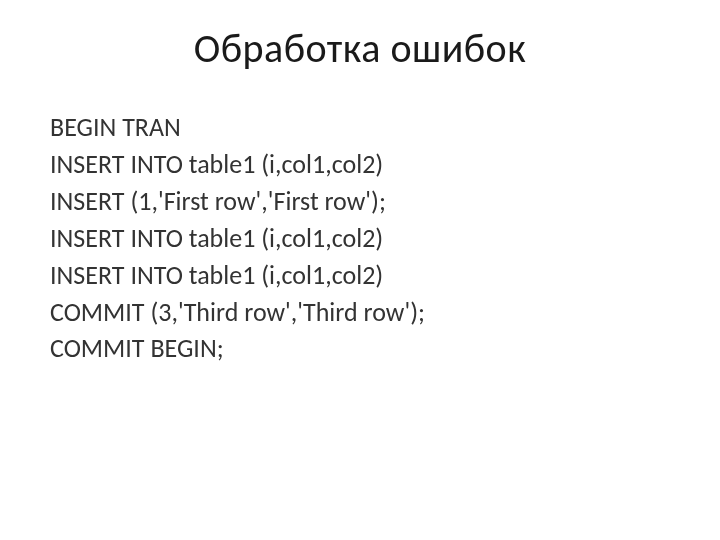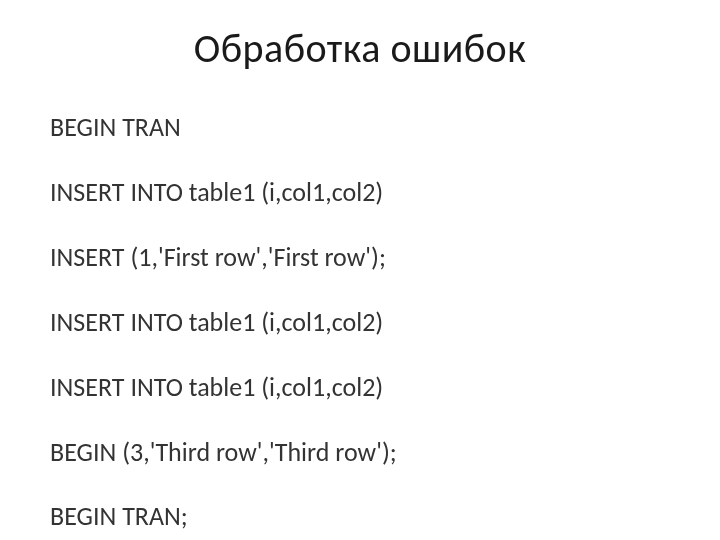--- a/index.html
+++ b/index.html
@@ -29,30 +29,29 @@
       letter-spacing: 0.5px;
     }
     .code-block {
       font-size: 26px;
       line-height: 1.42;
       color: #333333;
       font-family: Calibri, Arial, sans-serif;
     }
     .code-line {
       display: block;
-      margin-top: 28px;
     }
   </style>
 </head>
 <body>
 
 <div class="slide">
   <h1 class="title">Обработка ошибок</h1>
   <div class="code-block">
     <span class="code-line">BEGIN TRAN</span>
     <span class="code-line">INSERT INTO table1 (i,col1,col2)</span>
     <span class="code-line">INSERT (1,'First row','First row');</span>
     <span class="code-line">INSERT INTO table1 (i,col1,col2)</span>
     <span class="code-line">INSERT INTO table1 (i,col1,col2)</span>
-    <span class="code-line">BEGIN (3,'Third row','Third row');</span>
-    <span class="code-line">BEGIN TRAN;</span>
+    <span class="code-line">COMMIT (3,'Third row','Third row');</span>
+    <span class="code-line">COMMIT BEGIN;</span>
   </div>
 </div>
 
 </body></html>

